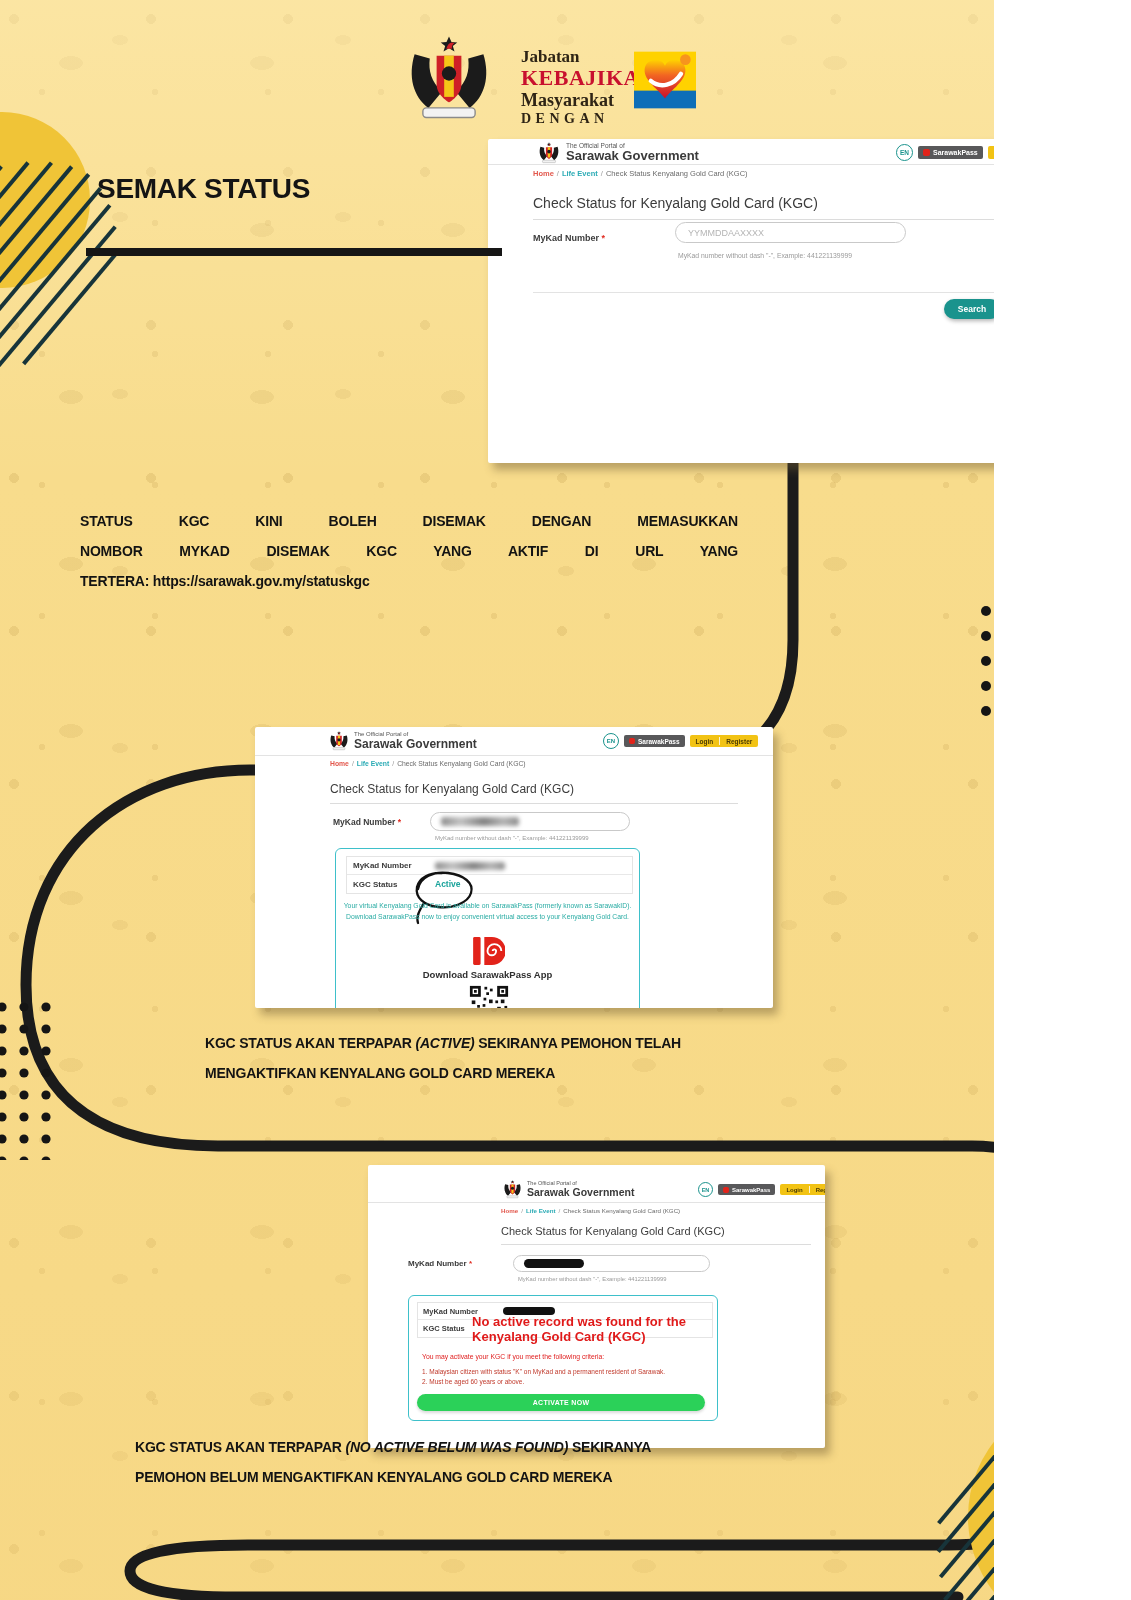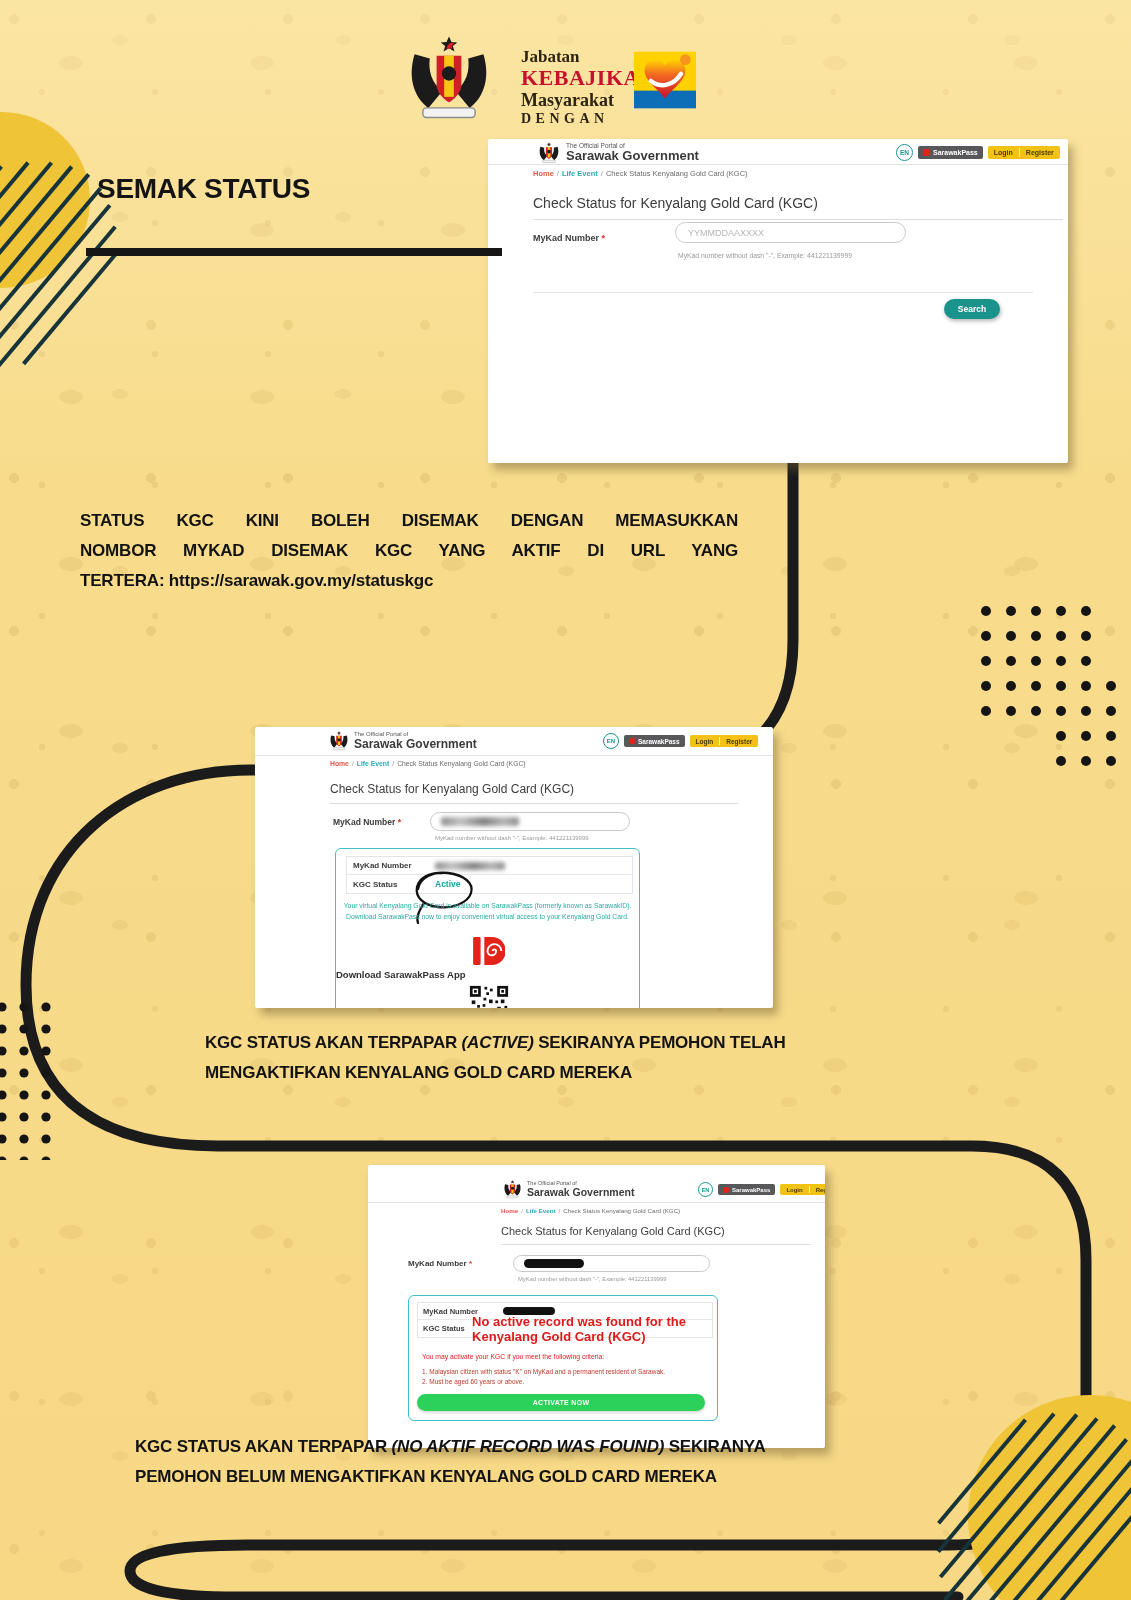--- a/index.html
+++ b/index.html
@@ -1,16 +1,16 @@
 <!DOCTYPE html>
 <html><head>
 <meta charset="utf-8">
 <style>
   html,body{margin:0;padding:0;}
-  .poster{position:relative;width:1131px;height:1600px;overflow:hidden;
+  .poster{position:relative;width:994px;height:1600px;overflow:hidden;
     font-family:"Liberation Sans",sans-serif;
     background-color:#F8DC8C;
     background-image:
       linear-gradient(180deg,rgba(255,240,190,.45) 0%,rgba(248,220,140,0) 30%,rgba(244,208,120,.35) 100%),
       radial-gradient(circle 5px at 14px 19px, rgba(199,163,84,.28) 97%, transparent),
       radial-gradient(ellipse 12px 7px at 71px 63px, rgba(199,163,84,.20) 97%, transparent),
       radial-gradient(circle 3px at 42px 92px, rgba(199,163,84,.25) 97%, transparent),
       radial-gradient(ellipse 8px 5px at 120px 40px, rgba(199,163,84,.18) 97%, transparent);
     background-size:auto,137px 153px,191px 167px,113px 131px,223px 177px;}
   .abs{position:absolute;}
@@ -25,21 +25,21 @@
   .jkm-l3{font-family:"Liberation Serif",serif;font-weight:bold;font-size:18px;color:#2e2415;margin-top:2px;}
   .jkm-l4{font-family:"Liberation Serif",serif;font-weight:bold;font-size:14px;color:#2e2415;margin-top:3px;letter-spacing:4.5px;}
   .jkm-heart{position:absolute;left:634px;top:50px;width:62px;height:60px;}
 
   
   .poster-title{position:absolute;left:97px;top:172px;z-index:3;color:#141414;
     font-weight:bold;font-size:28px;line-height:34px;letter-spacing:-.3px;}
   .title-underline{position:absolute;left:86px;top:248px;width:416px;height:8px;background:#161616;z-index:3;}
 
   
-  .cap{position:absolute;z-index:3;color:#131313;font-weight:bold;font-size:17px;line-height:30px;letter-spacing:-.2px;}
+  .cap{position:absolute;z-index:3;color:#131313;font-weight:bold;font-size:14px;line-height:30px;letter-spacing:-.2px;}
   .cap .ital{font-style:italic;}
   .cap1{left:80px;top:506px;width:658px;}
   .cap1 .jline{text-align:justify;text-align-last:justify;}
   .cap2{left:205px;top:1028px;width:790px;}
   .cap3{left:135px;top:1432px;width:850px;}
 
   
   .card{position:absolute;background:#fff;z-index:2;box-shadow:5px 7px 9px rgba(110,92,50,.45);
     border-radius:2px;overflow:hidden;color:#333;}
   .card1{left:488px;top:139px;width:580px;height:324px;}
@@ -75,21 +75,21 @@
     display:flex;align-items:center;justify-content:center;font-weight:bold;box-shadow:1px 2px 4px rgba(0,0,0,.3);cursor:pointer;font-family:"Liberation Sans",sans-serif;}
 
   .result-box{position:absolute;border:1.5px solid #3EC0CA;border-radius:6px;background:#fff;box-sizing:border-box;}
   .rb-table{position:absolute;border:1px solid #e4e4e4;background:#fff;}
   .rb-row{display:flex;align-items:center;box-sizing:border-box;}
   .rb-row + .rb-row{border-top:1px solid #e8e8e8;}
   .rb-label{font-weight:bold;color:#3c3c3c;}
   .status-active{color:#19A39B;font-weight:bold;}
   .status-error{color:#E01A1A;font-weight:bold;}
   .rb-msg{position:absolute;width:100%;text-align:center;color:#2AACA4;}
-  .dl-label{position:absolute;width:100%;font-weight:bold;color:#2f2f2f;}
+  .dl-label{position:absolute;width:100%;text-align:center;font-weight:bold;color:#2f2f2f;}
   .criteria-intro{position:absolute;color:#E02020;}
   .criteria-line{position:absolute;color:#C0392B;}
   .activate-btn{position:absolute;background:#2BD159;color:#fff;border:none;border-radius:9px;
     display:flex;align-items:center;justify-content:center;font-weight:bold;letter-spacing:.3px;cursor:pointer;font-family:"Liberation Sans",sans-serif;box-shadow:0 2px 3px rgba(0,0,0,.15);}
   .hand-circle{position:absolute;overflow:visible;pointer-events:none;}
 </style>
 </head>
 <body>
 
 <div class="poster">
@@ -368,17 +368,17 @@
     <div class="jline">NOMBOR MYKAD DISEMAK KGC YANG AKTIF DI URL YANG</div>
     <div>TERTERA: https://sarawak.gov.my/statuskgc</div>
   </div>
 
   <div class="cap cap2">
     <div><span>KGC STATUS AKAN TERPAPAR </span><span class="ital">(ACTIVE)</span><span> SEKIRANYA PEMOHON TELAH</span></div>
     <div>MENGAKTIFKAN KENYALANG GOLD CARD MEREKA</div>
   </div>
 
   <div class="cap cap3">
-    <div><span>KGC STATUS AKAN TERPAPAR </span><span class="ital">(NO AKTIF RECORD WAS FOUND)</span><span> SEKIRANYA</span></div>
+    <div><span>KGC STATUS AKAN TERPAPAR </span><span class="ital">(NO ACTIVE BELUM WAS FOUND)</span><span> SEKIRANYA</span></div>
     <div>PEMOHON BELUM MENGAKTIFKAN KENYALANG GOLD CARD MEREKA</div>
   </div>
 
 </div>
 
 </body></html>

